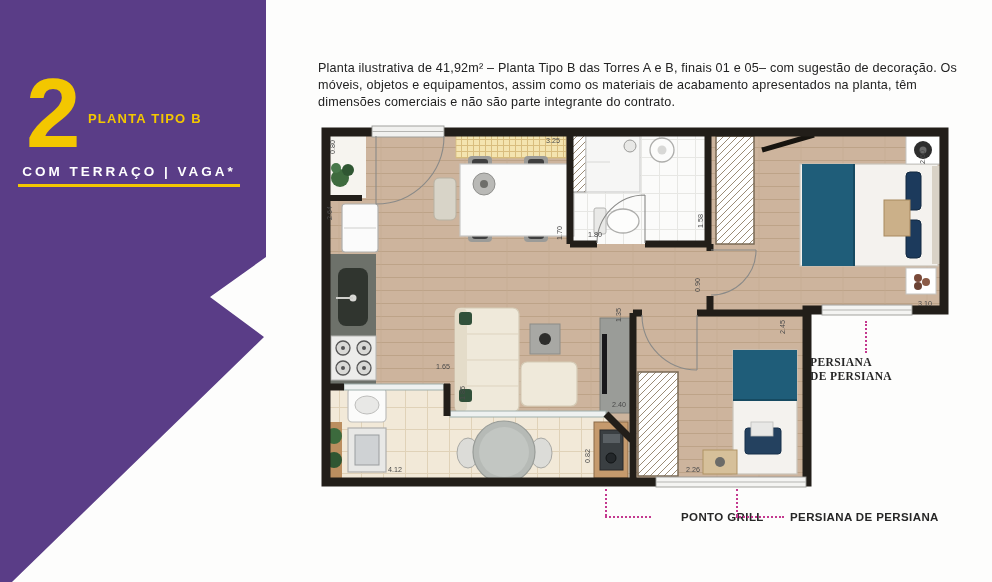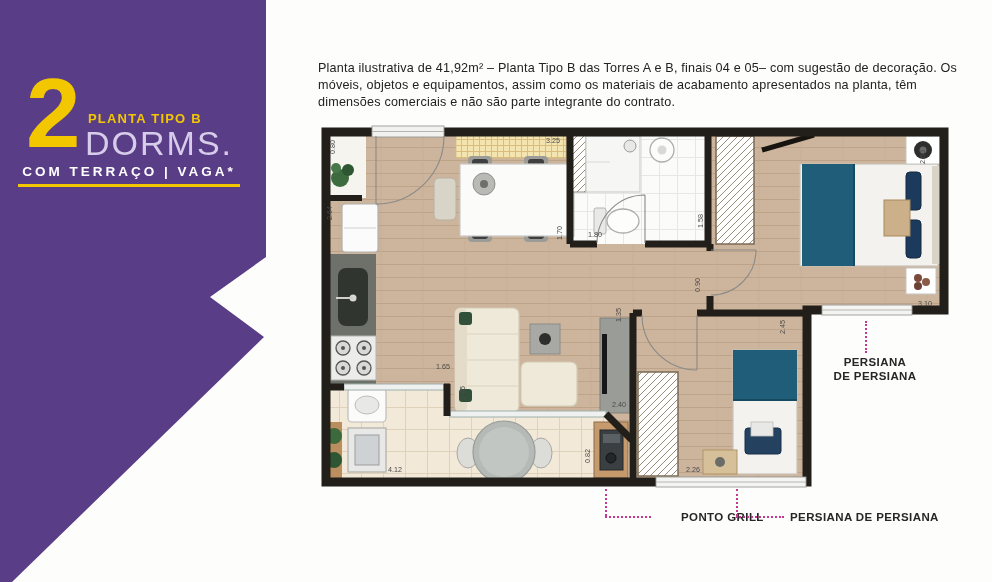--- a/index.html
+++ b/index.html
@@ -22,36 +22,35 @@
 
   
   .disclaimer{position:absolute;left:318px;top:60px;width:660px;font-size:12.6px;line-height:17px;color:#222;letter-spacing:.2px;}
 
   
   .plan{position:absolute;left:318px;top:122px;width:640px;height:372px;}
   .dim{font-family:"Liberation Sans",sans-serif;font-size:7.2px;fill:#4a4a4a;}
 
   
   .ann{position:absolute;font-size:11.5px;font-weight:bold;color:#262626;letter-spacing:.4px;white-space:nowrap;}
-  .ann.center{text-align:center;line-height:14px;}
+  .ann.center{line-height:14px;font-family:Liberation Serif, serif;}
   .lead-v{position:absolute;width:0;border-left:2.5px dotted var(--leader);}
   .lead-h{position:absolute;height:0;border-top:2.5px dotted var(--leader);}
 </style>
 </head>
 <body>
 
 <div class="banner">
   <div class="big-num">2</div>
   <div class="kicker">PLANTA TIPO B</div>
-  <div class="title">DORMS.</div>
   <div class="subtitle">COM TERRAÇO | VAGA*</div>
   <div class="rule"></div>
 </div>
 
-<div class="disclaimer">Planta ilustrativa de 41,92m² – Planta Tipo B das Torres A e B, finais 04 e 05– com sugestão de decoração. Os móveis, objetos e equipamentos, assim como os materiais de acabamento apresentados na planta, têm dimensões comerciais e não são parte integrante do contrato.</div>
+<div class="disclaimer">Planta ilustrativa de 41,92m² – Planta Tipo B das Torres A e B, finais 01 e 05– com sugestão de decoração. Os móveis, objetos e equipamentos, assim como os materiais de acabamento apresentados na planta, têm dimensões comerciais e não são parte integrante do contrato.</div>
 
 <svg class="plan" viewBox="0 0 640 372" xmlns="http://www.w3.org/2000/svg">
   <defs>
     <pattern id="wood" width="42" height="13" patternUnits="userSpaceOnUse">
       <rect width="42" height="13" fill="#cdb49d"></rect>
       <path d="M0,12.5 H42" stroke="#bda388" stroke-width="1"></path>
       <path d="M21,0 V13" stroke="#c3aa90" stroke-width="0.6"></path>
     </pattern>
     <pattern id="tile" width="22" height="22" patternUnits="userSpaceOnUse">
       <rect width="22" height="22" fill="#f2e9d8"></rect>

